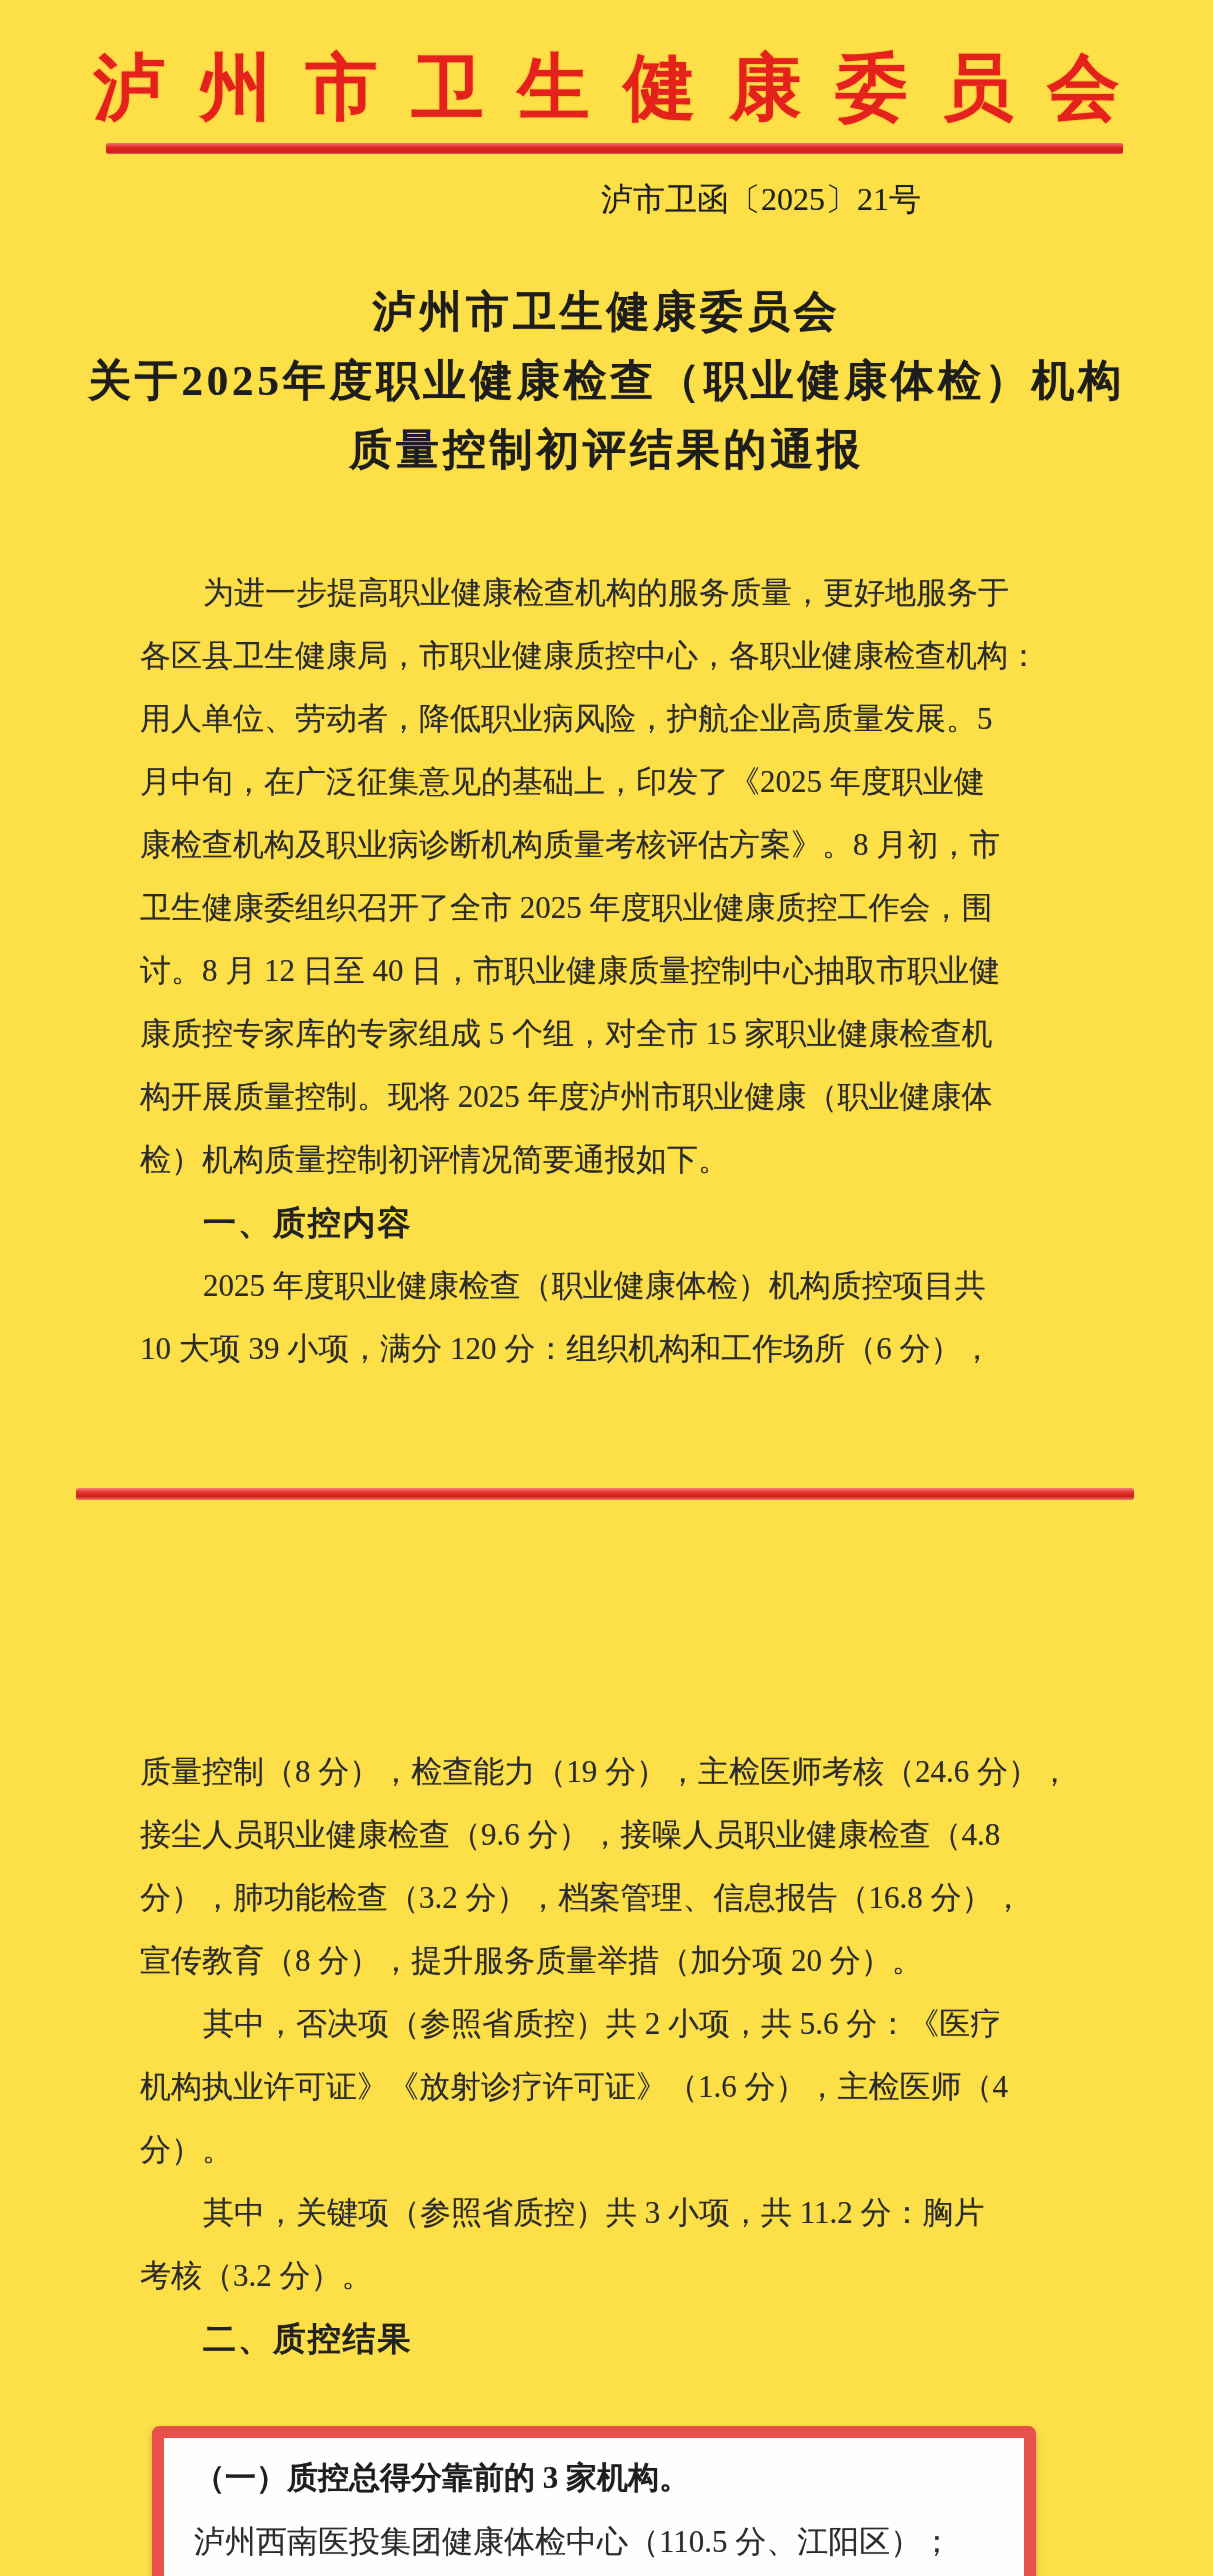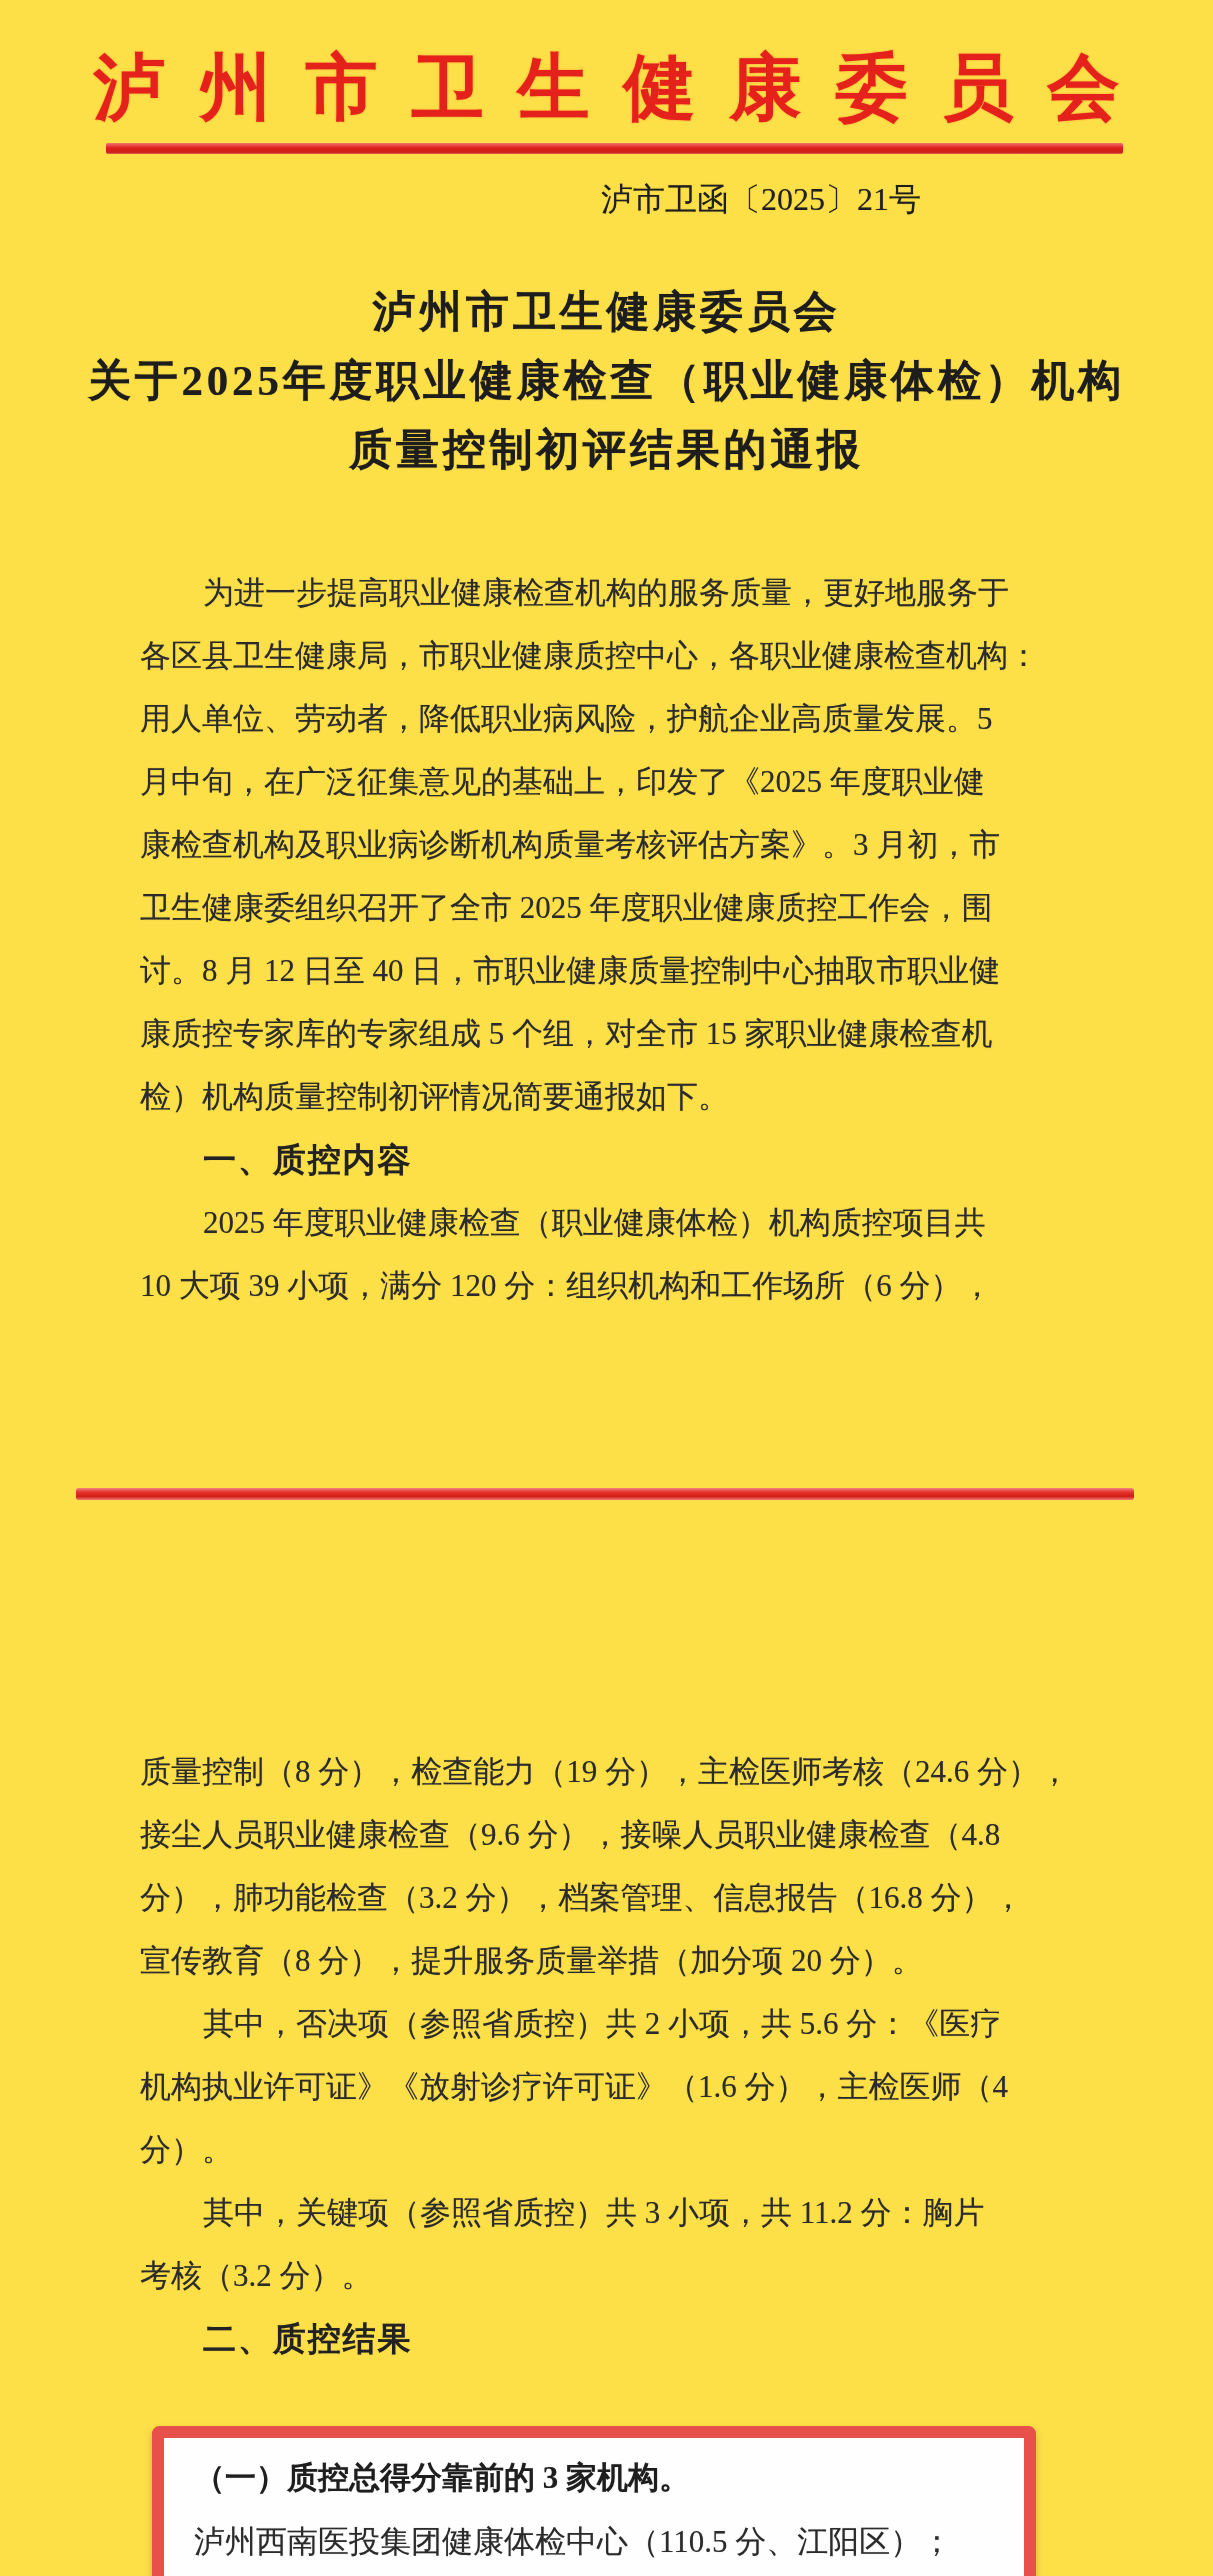--- a/index.html
+++ b/index.html
@@ -128,24 +128,25 @@
     <div>泸州市卫生健康委员会</div>
     <div>关于2025年度职业健康检查（职业健康体检）机构</div>
     <div>质量控制初评结果的通报</div>
   </div>
 
   <div class="body-block body-page1">
     <div class="bline indent">为进一步提高职业健康检查机构的服务质量，更好地服务于</div>
     <div class="bline">各区县卫生健康局，市职业健康质控中心，各职业健康检查机构：</div>
     <div class="bline">用人单位、劳动者，降低职业病风险，护航企业高质量发展。5</div>
     <div class="bline">月中旬，在广泛征集意见的基础上，印发了《2025 年度职业健</div>
-    <div class="bline">康检查机构及职业病诊断机构质量考核评估方案》。3 月初，市</div>
+    <div class="bline">康检查机构及职业病诊断机构质量考核评估方案》。8 月初，市</div>
     <div class="bline">卫生健康委组织召开了全市 2025 年度职业健康质控工作会，围</div>
     <div class="bline">讨。8 月 12 日至 40 日，市职业健康质量控制中心抽取市职业健</div>
     <div class="bline">康质控专家库的专家组成 5 个组，对全市 15 家职业健康检查机</div>
+    <div class="bline">构开展质量控制。现将 2025 年度泸州市职业健康（职业健康体</div>
     <div class="bline">检）机构质量控制初评情况简要通报如下。</div>
     <div class="bline heading">一、质控内容</div>
     <div class="bline indent">2025 年度职业健康检查（职业健康体检）机构质控项目共</div>
     <div class="bline">10 大项 39 小项，满分 120 分：组织机构和工作场所（6 分），</div>
   </div>
 
   <div class="page-separator-rule"></div>
 
   <div class="body-block body-page2">
     <div class="bline">质量控制（8 分），检查能力（19 分），主检医师考核（24.6 分），</div>

